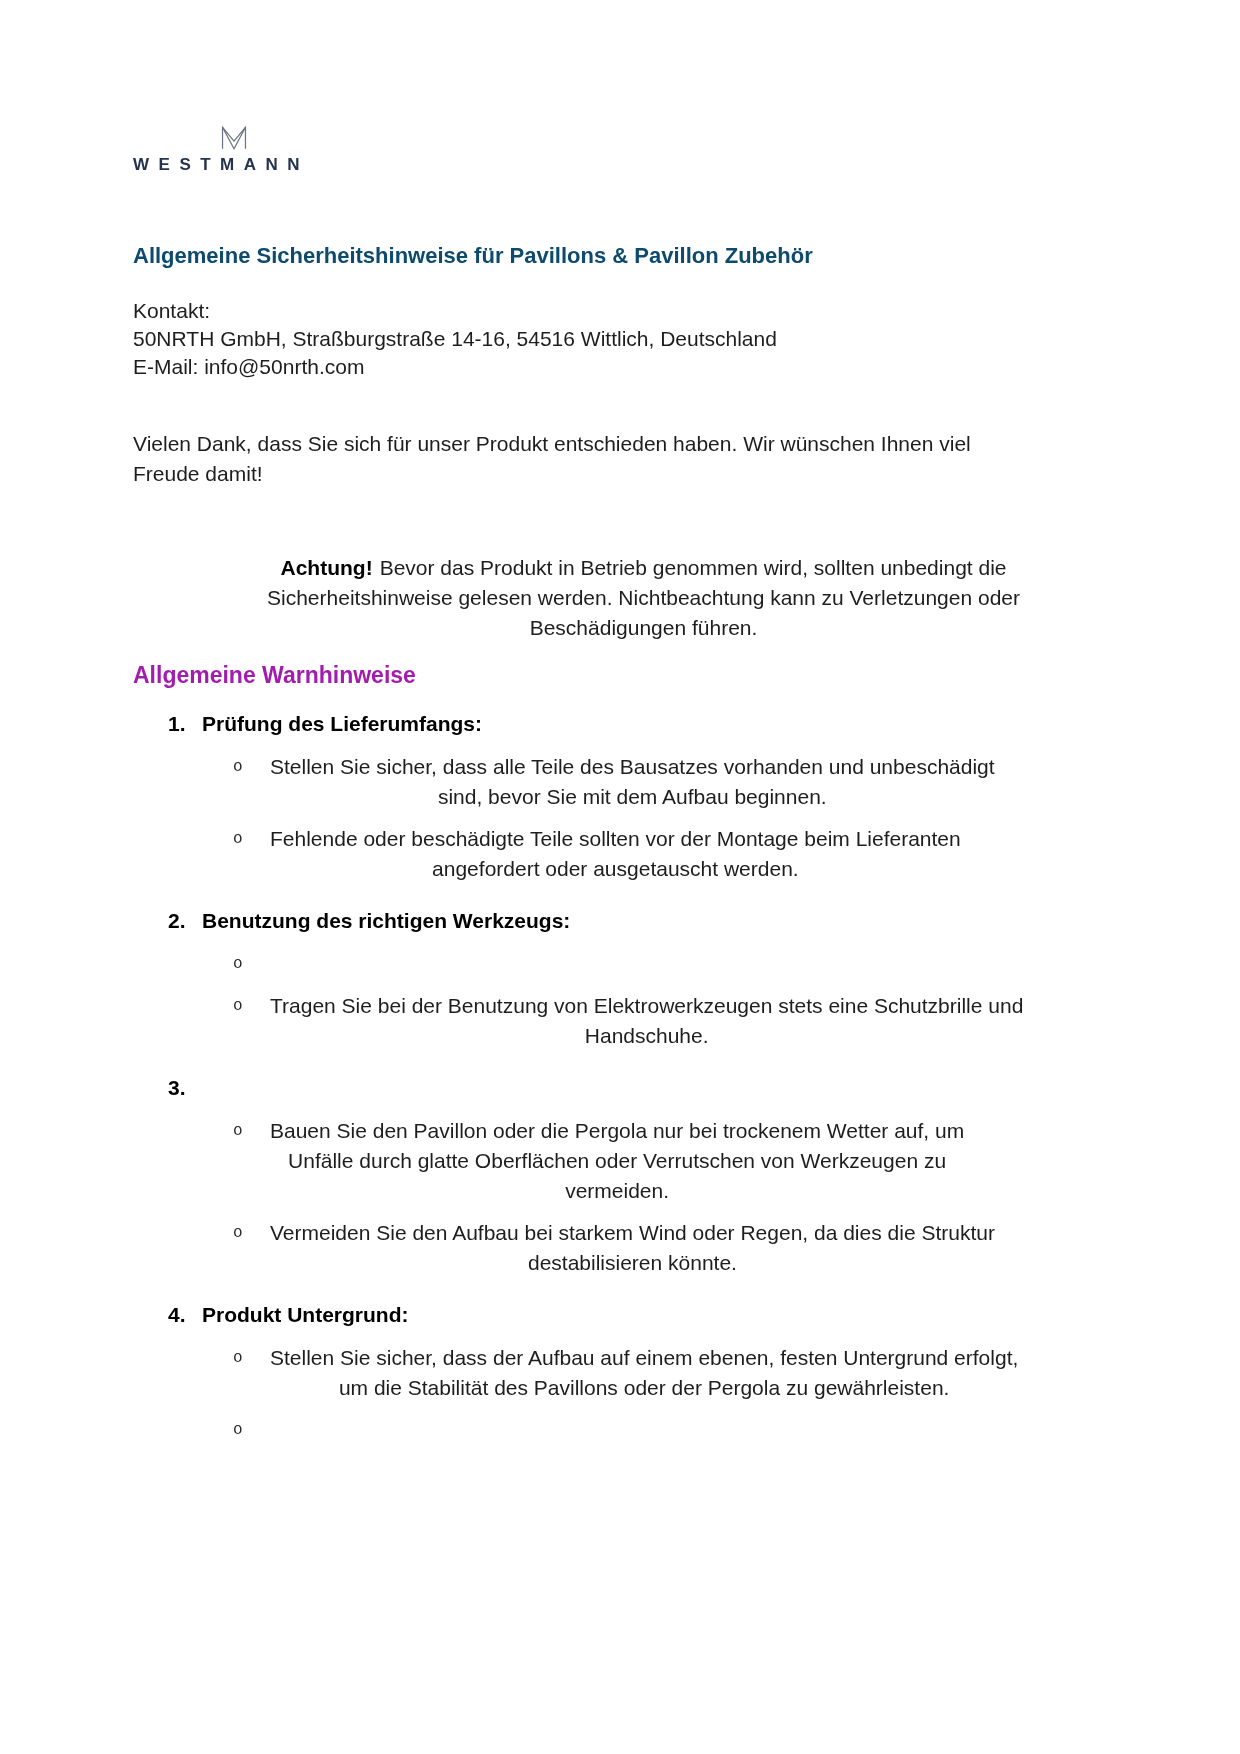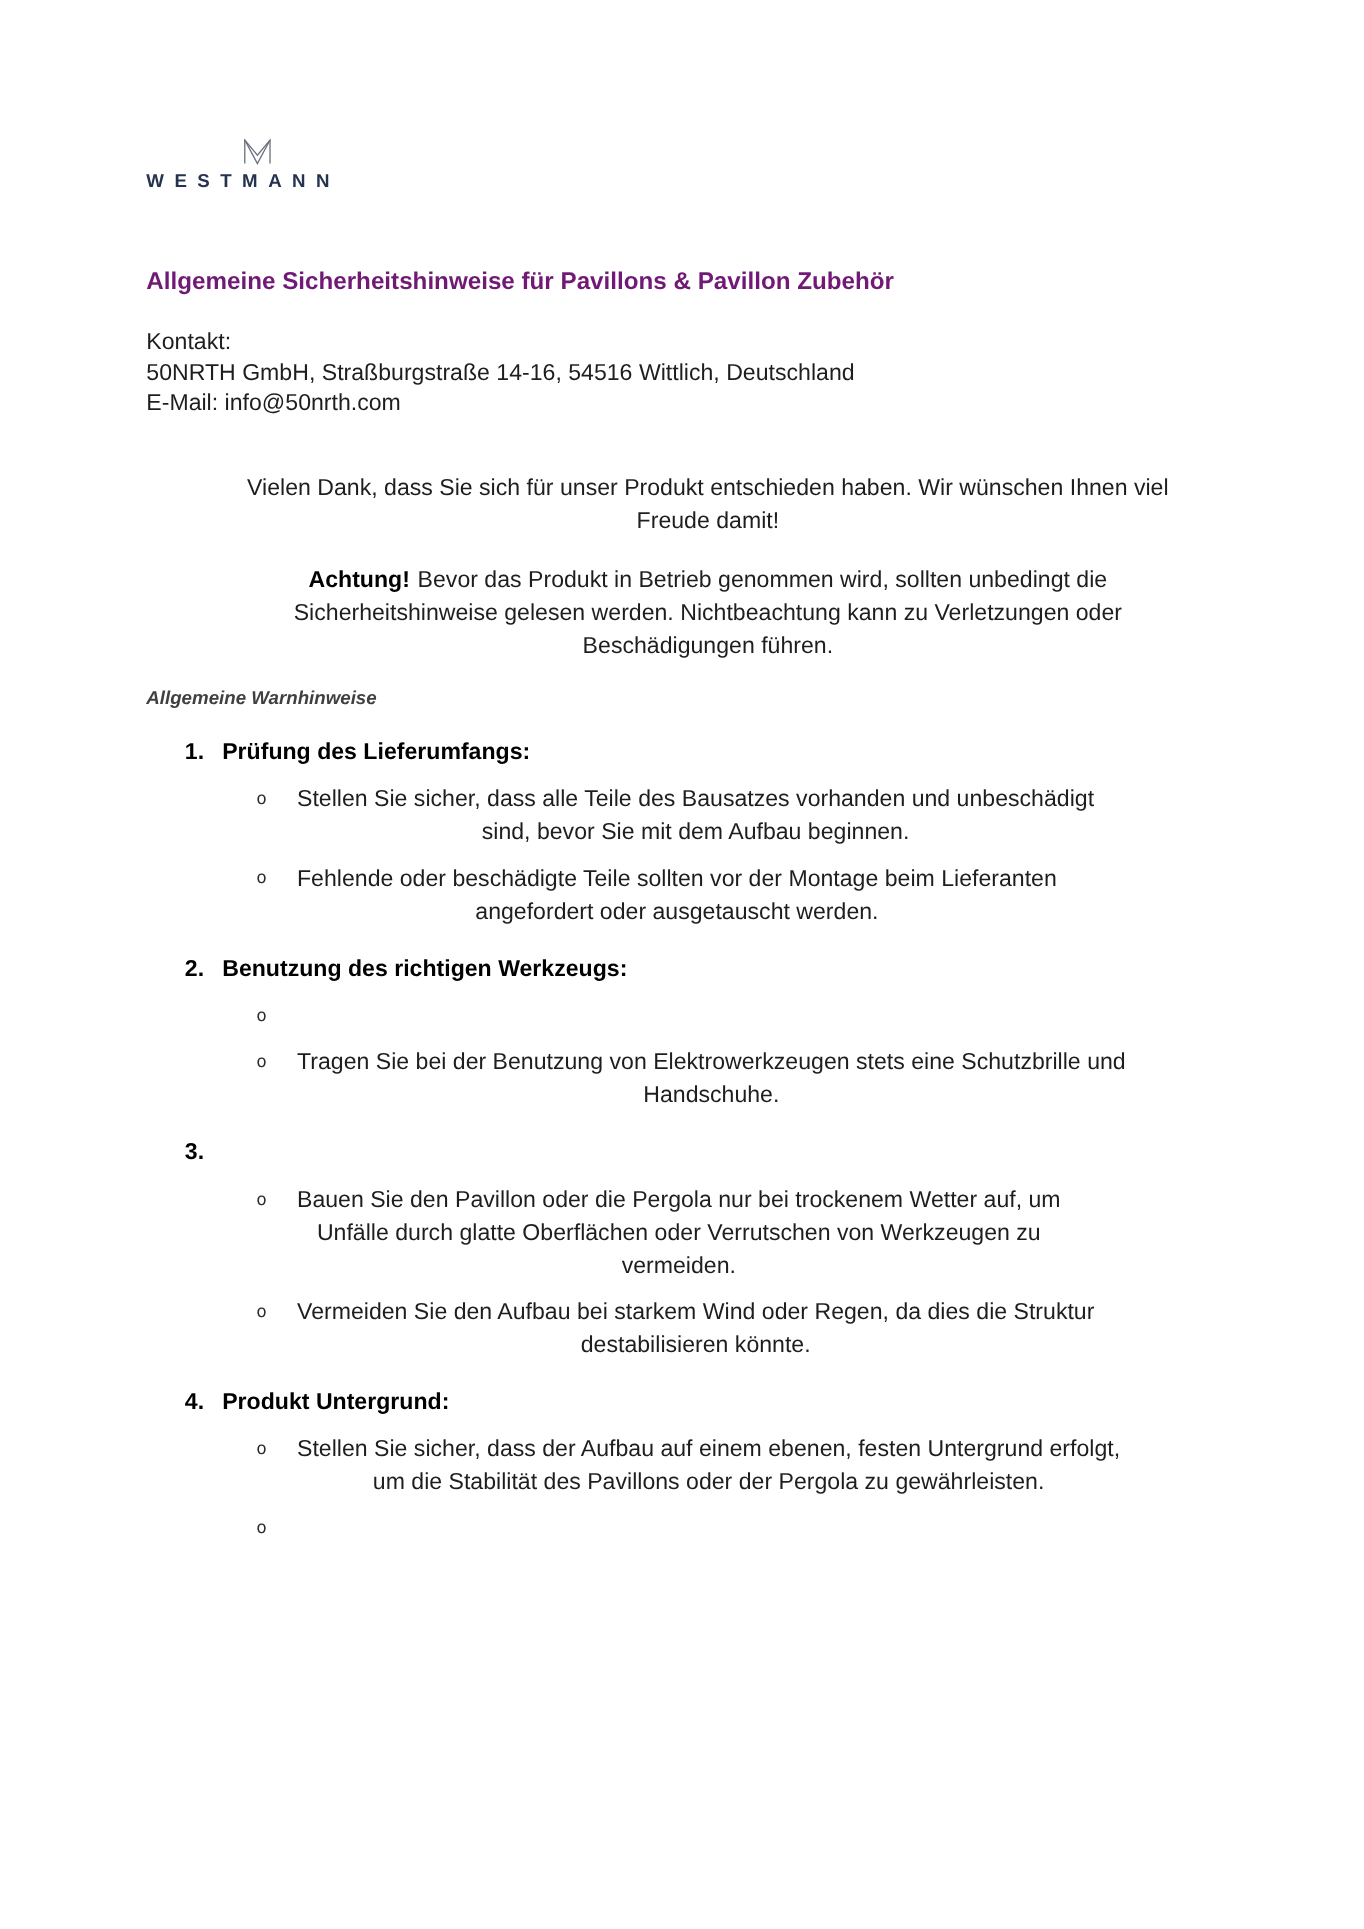--- a/index.html
+++ b/index.html
@@ -18,33 +18,33 @@
   .logo { width: 180px; margin-bottom: 66px; }
   .monogram { display: block; margin: 0 0 5px 88px; }
   .wordmark {
     font-size: 17px; font-weight: 700; line-height: 20px;
     letter-spacing: 9.5px; color: #26334f; white-space: nowrap;
   }
 
   
   h1.title {
     margin: 0 0 26px; font-size: 22px; line-height: 30px;
-    font-weight: 700; color: #701a75;
+    font-weight: 700; color: #0c4a6e;
   }
   .contact { margin: 0 0 48px; line-height: 28px; }
 
   
   .ml { white-space: pre-line; }
-  .intro { margin: 0 0 24px; text-align: center; }
+  .intro { margin: 0 0 64px; }
   .warning { margin: 0 0 17px; text-align: center; }
   .warning strong { margin-right: 7px; color: #000; }
 
   h2.section-heading {
-    margin: 0; font-size: 17px; line-height: 30px;
-    font-weight: 700; color: #404040; font-style: italic;
+    margin: 0; font-size: 23px; line-height: 30px;
+    font-weight: 700; color: #a21caf;
   }
 
   
   ol.list { margin: 0; padding: 0; list-style: none; }
   .item-head {
     display: flex; font-weight: 700; color: #000;
     margin: 19px 0 13px; padding-left: 35px;
   }
   .num { width: 34px; flex: none; }
   .item + .item .item-head { margin-top: 22px; }

